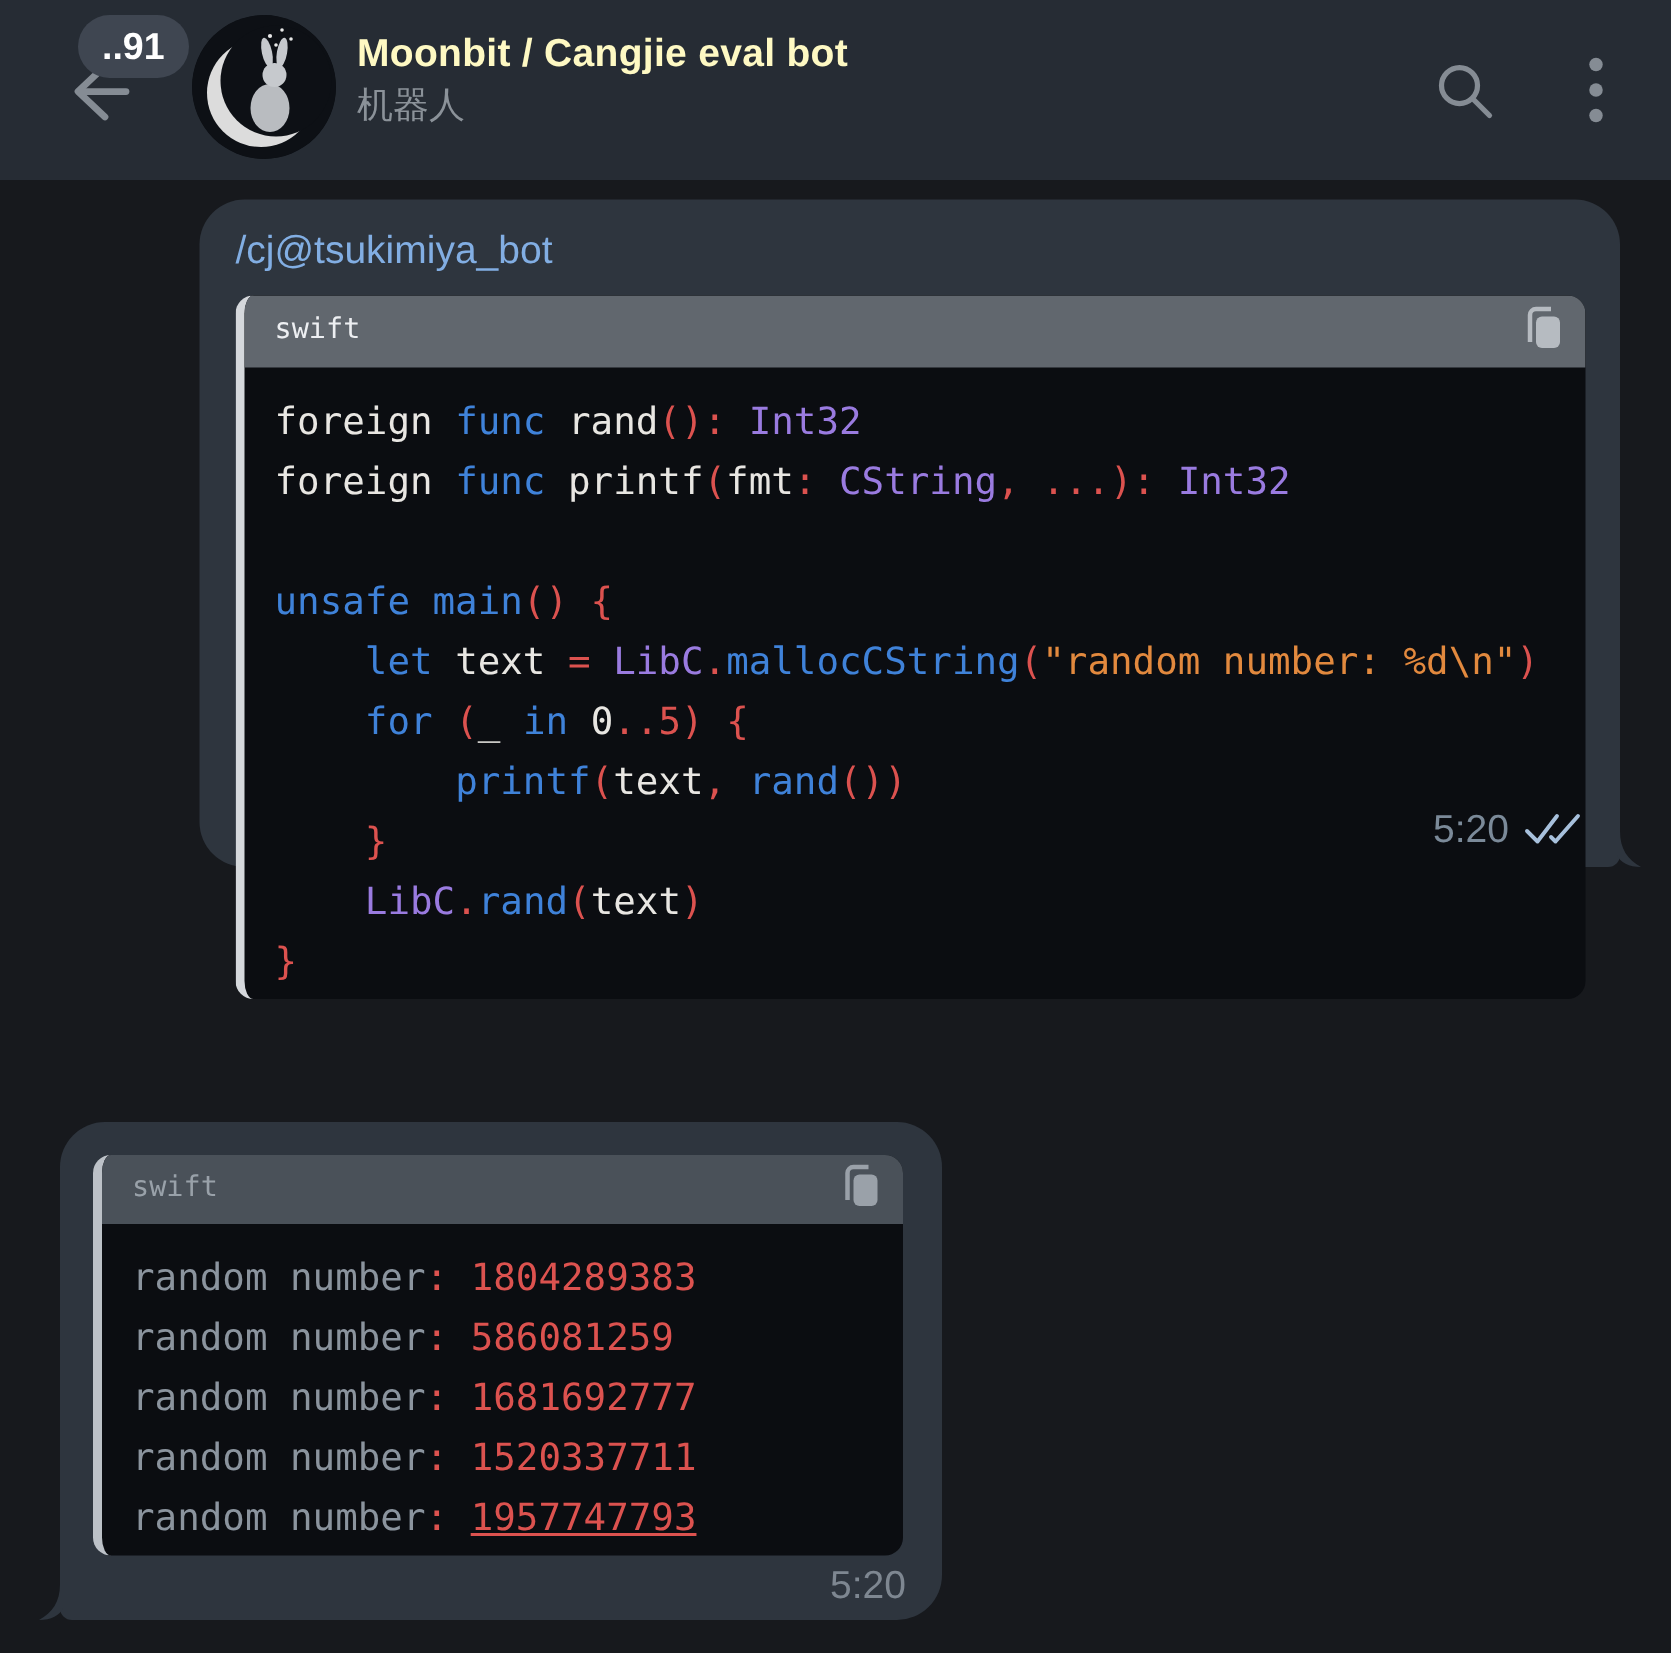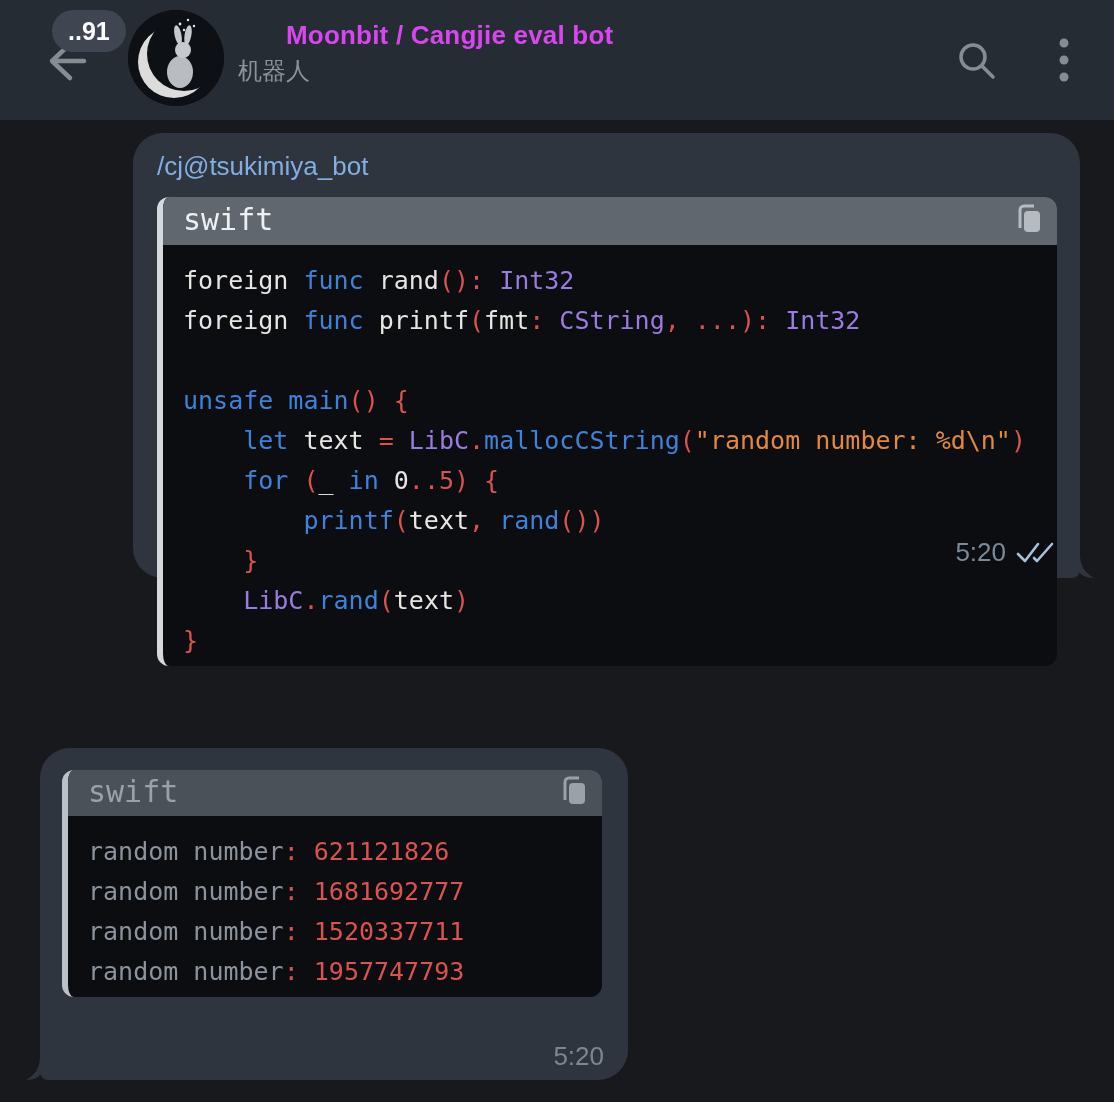--- a/index.html
+++ b/index.html
@@ -19,21 +19,21 @@
     position:absolute; left:52px; top:10px; z-index:2;
     height:42px; padding:0 16px; border-radius:21px;
     background:#3f4651; color:#fff; font-weight:bold; font-size:25px;
     line-height:42px; text-align:center;
   }
   .avatar {
     position:absolute; left:128px; top:10px; width:96px; height:96px;
     border-radius:50%; overflow:hidden; background:#0d1015; cursor:pointer;
   }
   .titles { position:absolute; left:238px; top:18px; cursor:pointer; }
-  .chat-title { color:#d946ef; font-size:26px; font-weight:bold; line-height:34px; letter-spacing:.2px;margin-left:48px; }
+  .chat-title { color:#fef9c3; font-size:26px; font-weight:bold; line-height:34px; letter-spacing:.2px; }
   .chat-subtitle { color:#8b9299; font-size:24px; line-height:34px; margin-top:2px; }
   .hdr-icon { position:absolute; top:36px; cursor:pointer; }
   .hdr-icon.search { right:114px; }
   .hdr-icon.menu { right:44px; }
 
   
   .bubble {
     position:absolute; background:#2e353e; border-radius:30px;
   }
   .bubble.out {
@@ -53,21 +53,21 @@
   
   .codeblock {
     border-radius:12px; overflow:hidden; background:#0b0d11;
     border-left:6px solid #d5d8dc; margin-top:14px;
   }
   .bubble.out .codeblock { width:900px; }
   .bubble.in  .codeblock { width:540px; border-left-color:#bcc1c7; }
   .code-header {
     display:flex; align-items:center; justify-content:space-between;
     height:48px; padding:0 14px 4px 20px; background:#61676e;
-    font-family:"DejaVu Sans Mono",monospace; font-size:30px; color:#edeff2;
+    font-family:"DejaVu Sans Mono",monospace; font-size:19px; color:#edeff2;
   }
   .bubble.in .code-header { height:46px; background:#4a5159; color:#99a1a9; }
   .copy-btn { display:flex; align-items:center; cursor:pointer; }
   .code-body {
     padding:16px 12px 5px 20px;
     font-family:"DejaVu Sans Mono",monospace; font-size:25px; line-height:40px;
   }
   .code-line { white-space:pre; height:40px; }
 
   
@@ -173,24 +173,25 @@
       <div class="code-header">
         <span>swift</span>
         <span class="copy-btn">
           <svg width="30" height="34" viewBox="0 0 30 34" fill="none">
             <path d="M7 26 V8 a4 4 0 0 1 4 -4 h10" stroke="#9aa1a9" stroke-width="3"></path>
             <rect x="11" y="9" width="16" height="21" rx="4" fill="#9aa1a9"></rect>
           </svg>
         </span>
       </div>
       <div class="code-body">
-          <div class="code-line"><span style="color: rgb(139, 148, 158);">random number</span><span style="color: rgb(220, 82, 79);">:</span><span style="color: rgb(139, 148, 158);"> </span><span style="color: rgb(220, 82, 79);">621121826</span></div>
+          <div class="code-line"><span style="color: rgb(139, 148, 158);">random number</span><span style="color: rgb(220, 82, 79);">:</span><span style="color: rgb(139, 148, 158);"> </span><span style="color: rgb(220, 82, 79);">1804289383</span></div>
+          <div class="code-line"><span style="color: rgb(139, 148, 158);">random number</span><span style="color: rgb(220, 82, 79);">:</span><span style="color: rgb(139, 148, 158);"> </span><span style="color: rgb(220, 82, 79);">586081259</span></div>
           <div class="code-line"><span style="color: rgb(139, 148, 158);">random number</span><span style="color: rgb(220, 82, 79);">:</span><span style="color: rgb(139, 148, 158);"> </span><span style="color: rgb(220, 82, 79);">1681692777</span></div>
           <div class="code-line"><span style="color: rgb(139, 148, 158);">random number</span><span style="color: rgb(220, 82, 79);">:</span><span style="color: rgb(139, 148, 158);"> </span><span style="color: rgb(220, 82, 79);">1520337711</span></div>
-          <div class="code-line"><span style="color: rgb(139, 148, 158);">random number</span><span style="color: rgb(220, 82, 79);">:</span><span style="color: rgb(139, 148, 158);"> </span><span style="color: rgb(220, 82, 79);">1957747793</span></div>
+          <div class="code-line"><span style="color: rgb(139, 148, 158);">random number</span><span style="color: rgb(220, 82, 79);">:</span><span style="color: rgb(139, 148, 158);"> </span><span style="color: rgb(220, 82, 79); text-decoration: underline;">1957747793</span></div>
         </div>
     </div>
 
     <div class="meta">
       <span>5:20</span>
     </div>
 
     <svg class="tail left" width="16" height="24" viewBox="0 0 16 24">
       <path d="M16 0 V16 C14 21 8 24 0 24 C9 19 14 12 14 0 Z" fill="#2e353e"></path>
     </svg>

